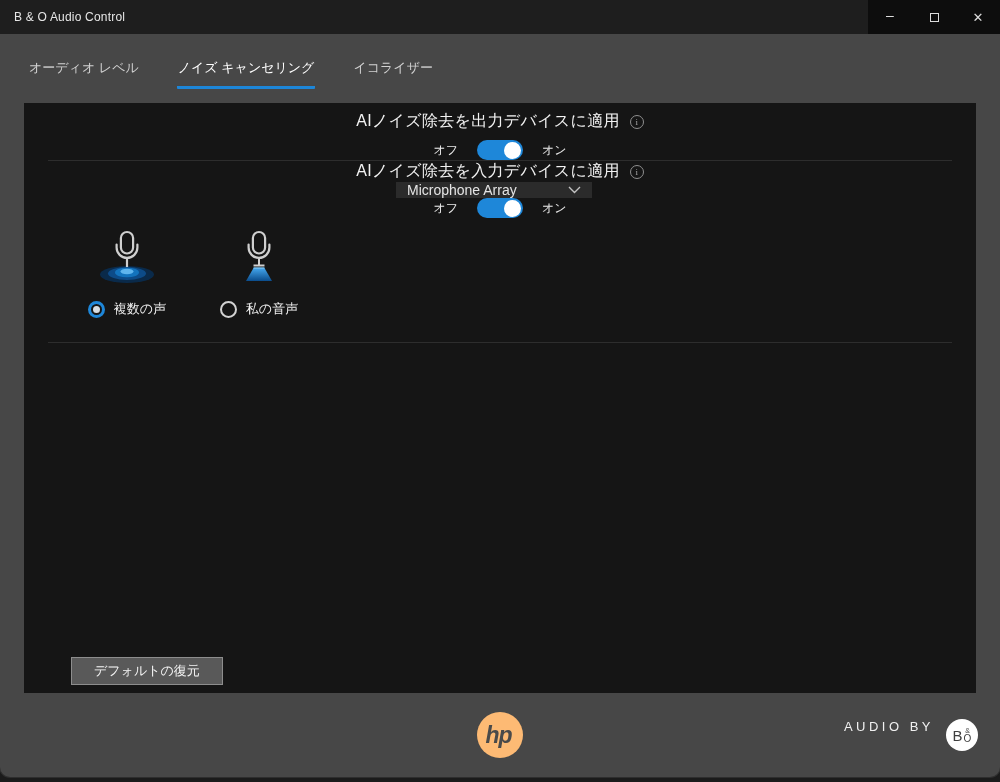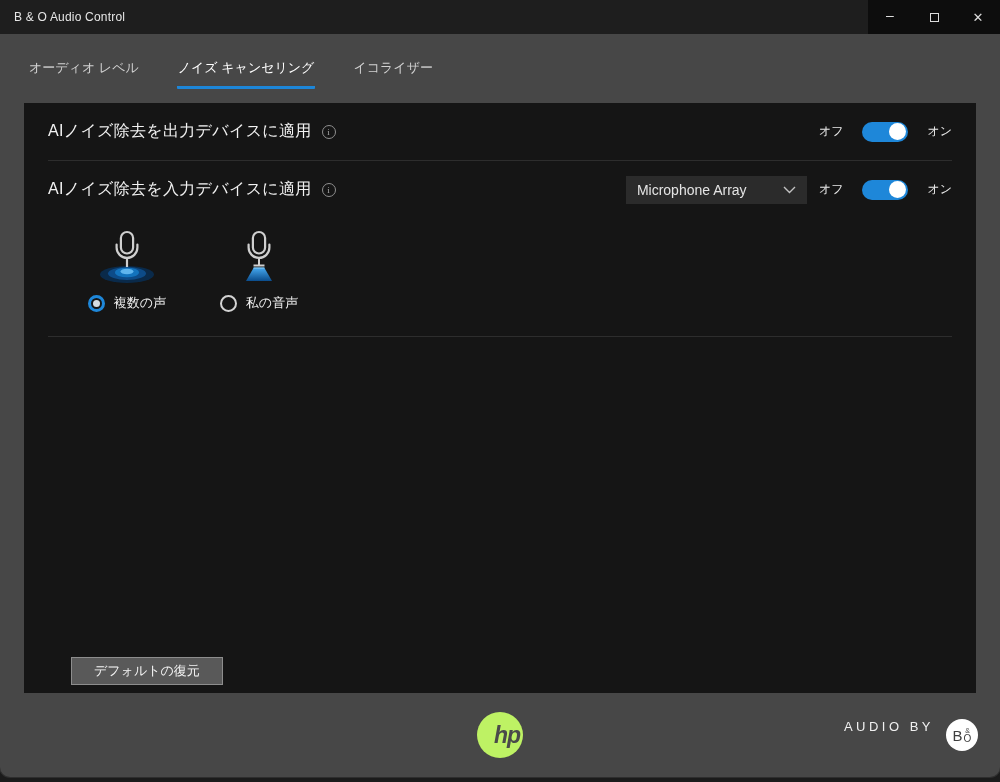--- a/index.html
+++ b/index.html
@@ -18,51 +18,51 @@
   .tabbar { height:69px; display:flex; align-items:center; padding-left:28px; gap:37px; flex:0 0 auto; }
   .tab { font-size:13px; color:#d2d2d2; padding:10px 1px 9px 1px; border-bottom:3px solid transparent; cursor:default; }
   .tab.active { color:#ffffff; border-bottom:3px solid #1d86d8; border-radius:0 0 1px 1px; }
 
   
   .panel { margin:0 24px; height:590px; background:#151515; display:flex; flex-direction:column; flex:0 0 auto; }
   .panel-header { height:67px; background:#070707; display:flex; align-items:center; padding-left:24px; gap:14px; }
   .panel-heading { color:#ffffff; font-size:21px; font-weight:400; letter-spacing:0.5px; }
   .wave-icon { margin-top:6px; }
 
-  .setting-row { height:57px; display:flex; align-items:center; padding:0 24px; }
+  .setting-row { height:57px; display:flex; align-items:center; padding:0 24px;flex-direction:column; }
   .row-label-wrap { display:flex; align-items:center; gap:10px; flex:1; }
   .row-label { color:#f2f2f2; font-size:16px; letter-spacing:0.3px; }
   .info-icon { width:14px; height:14px; border:1px solid #8f8f8f; border-radius:50%; color:#aaaaaa; font-size:9px; line-height:12px; text-align:center; display:inline-block; font-family:"Liberation Serif", serif; }
   .divider { height:1px; background:#2d2d2d; margin:0 24px; }
 
   .toggle-group { display:flex; align-items:center; gap:19px; }
   .toggle-label { color:#e8e8e8; font-size:12px; }
   .switch { width:46px; height:20px; border-radius:10px; background:#1e87d9; position:relative; cursor:default; }
   .knob { position:absolute; top:1.5px; right:2px; width:17px; height:17px; border-radius:50%; background:#ffffff; }
 
-  .dropdown { width:181px; height:28px; background:#2b2b2b; display:flex; align-items:center; justify-content:space-between; padding:0 11px; margin-right:12px; cursor:default; }
+  .dropdown { width:196px; height:28px; background:#2b2b2b; display:flex; align-items:center; justify-content:space-between; padding:0 11px; margin-right:12px; cursor:default; }
   .dropdown-value { color:#e4e4e4; font-size:14px; }
 
   
   .mic-section { padding:10px 0 0 63px; display:flex; gap:52px; }
   .voice-option { display:flex; flex-direction:column; align-items:center; }
-  .voice-radio-row { display:flex; align-items:center; gap:9px; margin-top:8px;justify-content:flex-end; }
+  .voice-radio-row { display:flex; align-items:center; gap:9px; margin-top:14px;justify-content:flex-end; }
   .radio { width:17px; height:17px; border-radius:50%; border:2px solid #d3d3d3; display:flex; align-items:center; justify-content:center; cursor:default; }
   .voice-option.selected .radio { border:3px solid #1e87d9; }
   .radio-dot { width:7px; height:7px; border-radius:50%; background:transparent; }
   .voice-option.selected .radio-dot { background:#d6dde2; }
   .voice-label { color:#f0f0f0; font-size:13px; }
 
   .panel-spacer { flex:1; }
   .restore-row { padding:0 0 8px 47px; }
   .restore-btn { background:#595959; border:1px solid #8d8d8d; color:#f4f4f4; font-size:13px; padding:4px 22px; font-family:"Liberation Sans", sans-serif; cursor:default; }
 
   
   .footer { flex:1; position:relative; }
-  .hp-logo { position:absolute; left:50%; top:50%; transform:translate(-50%,-50%); width:46px; height:46px; border-radius:50%; background:#bef264; display:flex; align-items:center; justify-content:flex-end; }
+  .hp-logo { position:absolute; left:50%; top:50%; transform:translate(-50%,-50%); width:46px; height:46px; border-radius:50%; background:#fdba74; display:flex; align-items:center; justify-content:center; }
   .hp-logo-text { color:#4a4a4a; font-size:23px; font-weight:bold; font-style:italic; letter-spacing:-1px; padding-right:3px; }
   .audio-by { position:absolute; right:22px; top:50%; transform:translateY(-50%); display:flex; align-items:flex-start; gap:12px; }
   .audio-by-label { color:#f0f0f0; font-size:13px; letter-spacing:3.5px; font-weight:400; }
   .bo-logo { width:32px; height:32px; border-radius:50%; background:#ffffff; display:flex; align-items:center; justify-content:center; gap:1px; }
   .bo-b { color:#3f3f3f; font-size:15px; line-height:15px; }
   .bo-col { display:flex; flex-direction:column; align-items:center; }
   .bo-amp { color:#3f3f3f; font-size:7px; line-height:6px; }
   .bo-o { color:#3f3f3f; font-size:10px; line-height:9px; }
 </style>
 </head>

